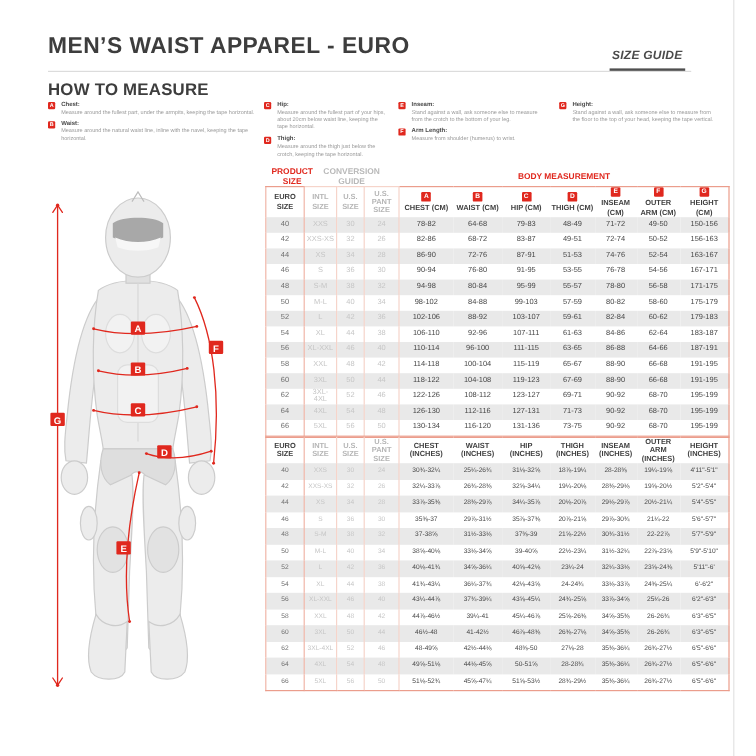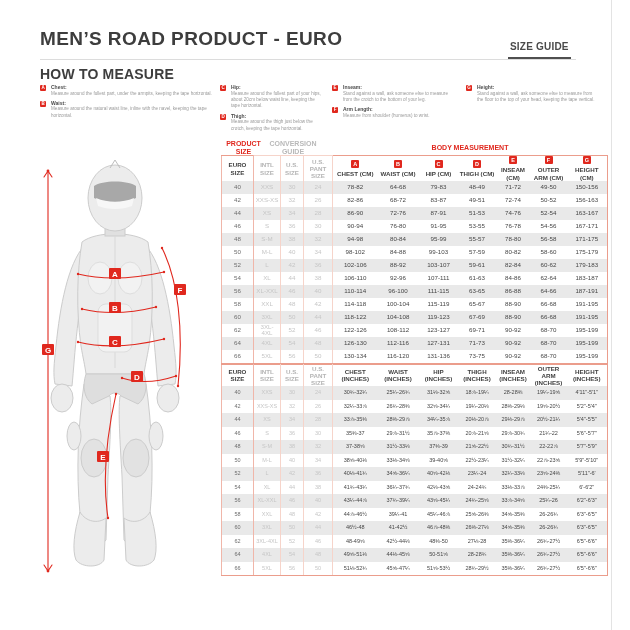--- a/index.html
+++ b/index.html
@@ -6,21 +6,21 @@
   body{
     width:630px;height:630px;position:relative;overflow:hidden;background:#ffffff;
     font-family:"Liberation Sans","DejaVu Sans",sans-serif;color:#3d3d3d;
   }
   .right-edge{position:absolute;left:611px;top:0;width:1px;height:630px;background:#e3e3e3;}
 
   
   .page-title{position:absolute;left:40px;top:28px;font-size:19px;font-weight:bold;
     letter-spacing:.4px;color:#3d3d3d;white-space:nowrap;}
   .size-guide{position:absolute;left:508px;top:41px;font-size:10px;font-weight:bold;color:#4a4a4a;
-    border-bottom:3px solid #4f4f4f;padding:0 2px 5px 2px;letter-spacing:.2px;}
+    border-bottom:3px solid #4f4f4f;padding:0 2px 5px 2px;letter-spacing:.2px;font-style:italic;}
   .header-rule{position:absolute;left:40px;top:59px;width:536px;height:1px;background:#dcdcdc;}
   .how-to{position:absolute;left:40px;top:66px;font-size:14px;font-weight:bold;color:#3d3d3d;letter-spacing:.2px;}
 
   
   .instructions{position:absolute;left:40px;top:84px;width:537px;display:flex;}
   .icol{flex:0 0 auto;}
   .icol1{width:172px;padding-right:8px;}
   .icol2{width:104px;padding-right:8px;}
   .icol3{width:126px;padding-right:8px;}
   .icol4{width:134px;}
@@ -61,21 +61,21 @@
   tr.head-row th{border-top:1px solid #eb9d8c;}
   tr.head-row th.c-conv{border-top:1px solid #f6d4ca;}
   tbody tr:last-child td{border-bottom:1px solid #eb9d8c;}
   table.in tr.head-row th{border-top:1px solid #eb9d8c;}
 </style>
 </head>
 <body>
 
 <div class="right-edge"></div>
 
-<div class="page-title">MEN’S ROAD PRODUCT - EURO</div>
+<div class="page-title">MEN’S WAIST APPAREL - EURO</div>
 <div class="size-guide">SIZE GUIDE</div>
 <div class="header-rule"></div>
 <div class="how-to">HOW TO MEASURE</div>
 
 <div class="instructions">
   <div class="icol icol1">
     <div class="mi">
       <span class="ibadge">A</span>
       <div>
           <div class="iname">Chest:</div>

